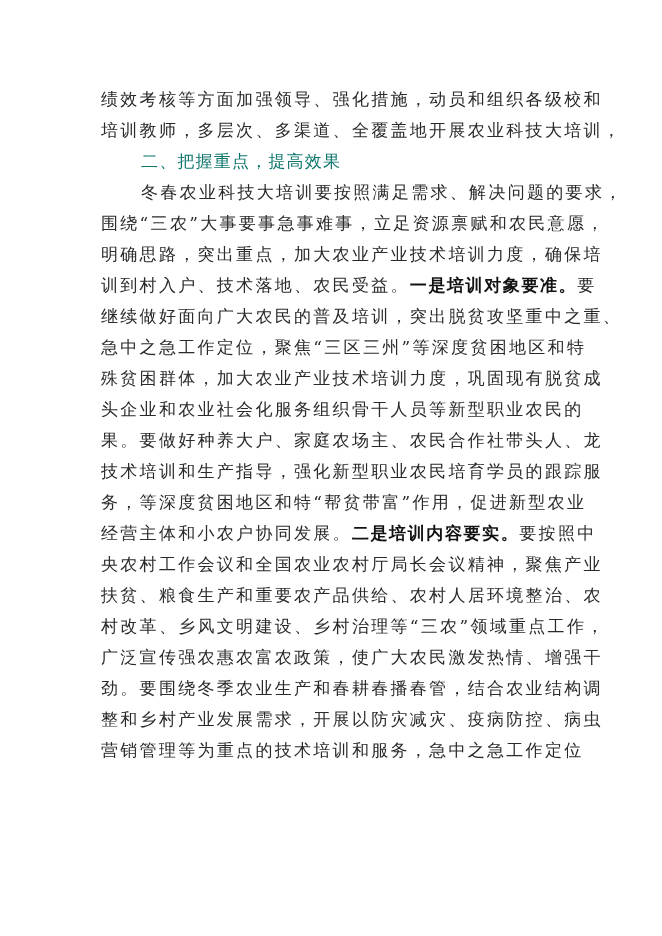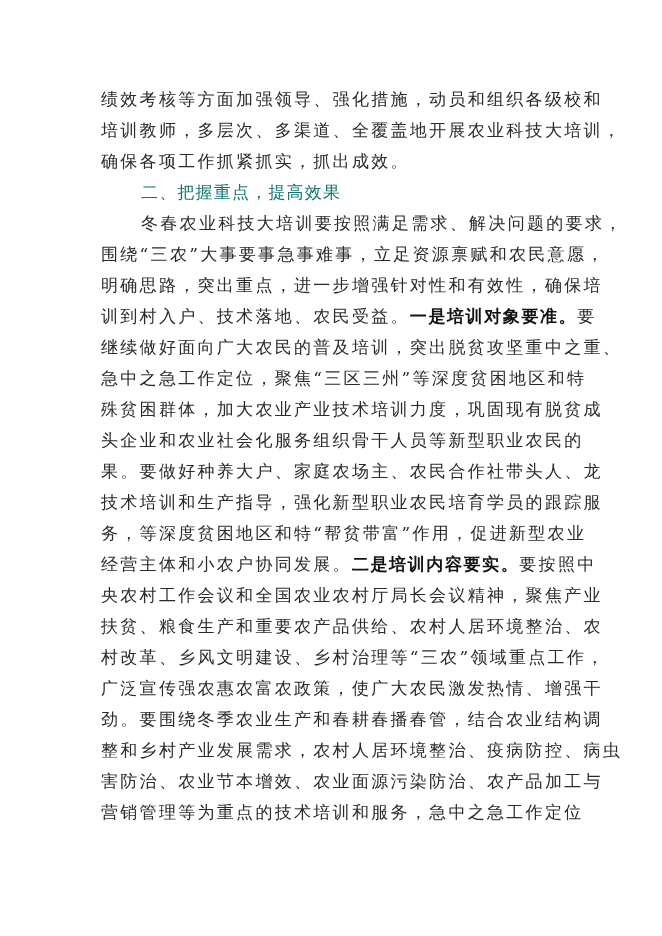--- a/index.html
+++ b/index.html
@@ -43,37 +43,35 @@
       font-family: Liberation Sans, sans-serif;
       letter-spacing: 1.6px;
     }
   </style>
 </head>
 <body>
 
 <div class="page">
   <div class="line">绩效考核等方面加强领导、强化措施，动员和组织各级校和</div>
   <div class="line">培训教师，多层次、多渠道、全覆盖地开展农业科技大培训，</div>
-  <div class="line">确保各项工作抓紧抓实，抓出成效。</div>
 
   <div class="line indent heading">二、把握重点，提高效果</div>
 
   <div class="line indent">冬春农业科技大培训要按照满足需求、解决问题的要求，</div>
   <div class="line">围绕“三农”大事要事急事难事，立足资源禀赋和农民意愿，</div>
-  <div class="line">明确思路，突出重点，进一步增强针对性和有效性，确保培</div>
+  <div class="line">明确思路，突出重点，加大农业产业技术培训力度，确保培</div>
   <div class="line"><span>训到村入户、技术落地、农民受益。</span><span class="bold">一是培训对象要准。</span><span>要</span></div>
   <div class="line">继续做好面向广大农民的普及培训，突出脱贫攻坚重中之重、</div>
   <div class="line">急中之急工作定位，聚焦“三区三州”等深度贫困地区和特</div>
   <div class="line">殊贫困群体，加大农业产业技术培训力度，巩固现有脱贫成</div>
   <div class="line">头企业和农业社会化服务组织骨干人员等新型职业农民的</div>
   <div class="line">果。要做好种养大户、家庭农场主、农民合作社带头人、龙</div>
   <div class="line">技术培训和生产指导，强化新型职业农民培育学员的跟踪服</div>
   <div class="line">务，等深度贫困地区和特“帮贫带富”作用，促进新型农业</div>
   <div class="line"><span>经营主体和小农户协同发展。</span><span class="bold">二是培训内容要实。</span><span>要按照中</span></div>
   <div class="line">央农村工作会议和全国农业农村厅局长会议精神，聚焦产业</div>
   <div class="line">扶贫、粮食生产和重要农产品供给、农村人居环境整治、农</div>
   <div class="line">村改革、乡风文明建设、乡村治理等“三农”领域重点工作，</div>
   <div class="line">广泛宣传强农惠农富农政策，使广大农民激发热情、增强干</div>
   <div class="line">劲。要围绕冬季农业生产和春耕春播春管，结合农业结构调</div>
-  <div class="line">整和乡村产业发展需求，农村人居环境整治、疫病防控、病虫</div>
-  <div class="line">害防治、农业节本增效、农业面源污染防治、农产品加工与</div>
+  <div class="line">整和乡村产业发展需求，开展以防灾减灾、疫病防控、病虫</div>
   <div class="line">营销管理等为重点的技术培训和服务，急中之急工作定位</div>
 </div>
 
 </body></html>

